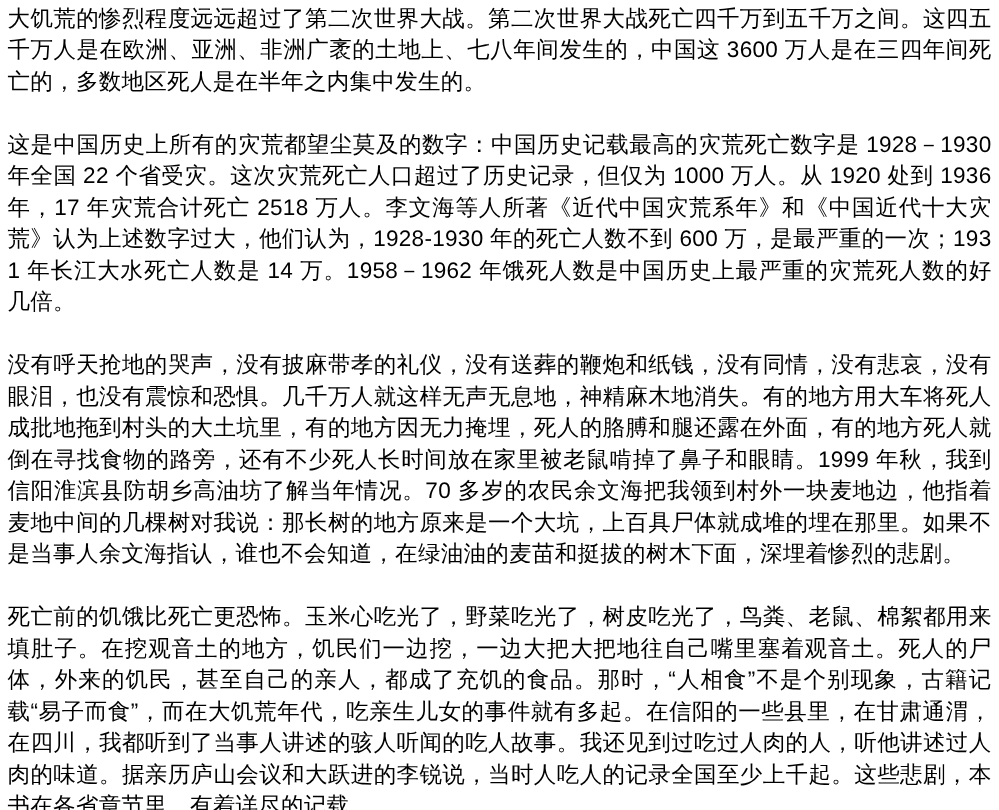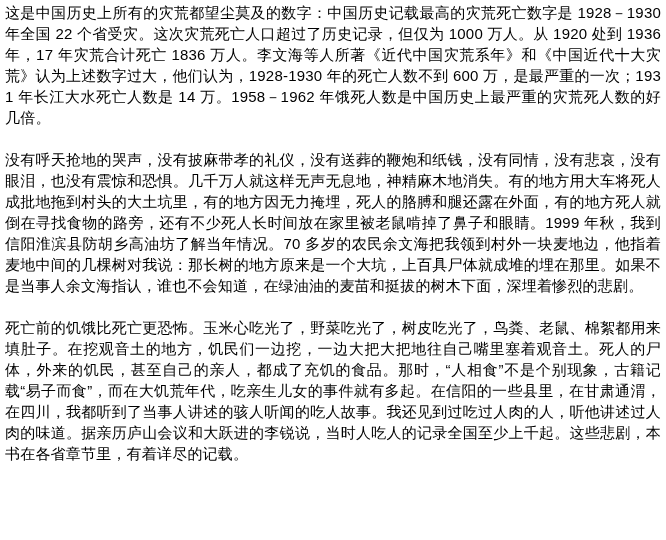--- a/index.html
+++ b/index.html
@@ -30,16 +30,17 @@
     letter-spacing: 0.2px;
   }
   .doc p:last-child {
     margin-bottom: 0;
   }
 </style>
 </head>
 <body>
 
 <div class="doc">
-  <p>这是中国历史上所有的灾荒都望尘莫及的数字：中国历史记载最高的灾荒死亡数字是 1928－1930 年全国 22 个省受灾。这次灾荒死亡人口超过了历史记录，但仅为 1000 万人。从 1920 处到 1936 年，17 年灾荒合计死亡 1836 万人。李文海等人所著《近代中国灾荒系年》和《中国近代十大灾荒》认为上述数字过大，他们认为，1928-1930 年的死亡人数不到 600 万，是最严重的一次；1931 年长江大水死亡人数是 14 万。1958－1962 年饿死人数是中国历史上最严重的灾荒死人数的好几倍。</p>
+  <p>大饥荒的惨烈程度远远超过了第二次世界大战。第二次世界大战死亡四千万到五千万之间。这四五千万人是在欧洲、亚洲、非洲广袤的土地上、七八年间发生的，中国这 3600 万人是在三四年间死亡的，多数地区死人是在半年之内集中发生的。</p>
+  <p>这是中国历史上所有的灾荒都望尘莫及的数字：中国历史记载最高的灾荒死亡数字是 1928－1930 年全国 22 个省受灾。这次灾荒死亡人口超过了历史记录，但仅为 1000 万人。从 1920 处到 1936 年，17 年灾荒合计死亡 2518 万人。李文海等人所著《近代中国灾荒系年》和《中国近代十大灾荒》认为上述数字过大，他们认为，1928-1930 年的死亡人数不到 600 万，是最严重的一次；1931 年长江大水死亡人数是 14 万。1958－1962 年饿死人数是中国历史上最严重的灾荒死人数的好几倍。</p>
   <p>没有呼天抢地的哭声，没有披麻带孝的礼仪，没有送葬的鞭炮和纸钱，没有同情，没有悲哀，没有眼泪，也没有震惊和恐惧。几千万人就这样无声无息地，神精麻木地消失。有的地方用大车将死人成批地拖到村头的大土坑里，有的地方因无力掩埋，死人的胳膊和腿还露在外面，有的地方死人就倒在寻找食物的路旁，还有不少死人长时间放在家里被老鼠啃掉了鼻子和眼睛。1999 年秋，我到信阳淮滨县防胡乡高油坊了解当年情况。70 多岁的农民余文海把我领到村外一块麦地边，他指着麦地中间的几棵树对我说：那长树的地方原来是一个大坑，上百具尸体就成堆的埋在那里。如果不是当事人余文海指认，谁也不会知道，在绿油油的麦苗和挺拔的树木下面，深埋着惨烈的悲剧。</p>
   <p>死亡前的饥饿比死亡更恐怖。玉米心吃光了，野菜吃光了，树皮吃光了，鸟粪、老鼠、棉絮都用来填肚子。在挖观音土的地方，饥民们一边挖，一边大把大把地往自己嘴里塞着观音土。死人的尸体，外来的饥民，甚至自己的亲人，都成了充饥的食品。那时，“人相食”不是个别现象，古籍记载“易子而食”，而在大饥荒年代，吃亲生儿女的事件就有多起。在信阳的一些县里，在甘肃通渭，在四川，我都听到了当事人讲述的骇人听闻的吃人故事。我还见到过吃过人肉的人，听他讲述过人肉的味道。据亲历庐山会议和大跃进的李锐说，当时人吃人的记录全国至少上千起。这些悲剧，本书在各省章节里，有着详尽的记载。</p>
 </div>
 
 </body></html>

